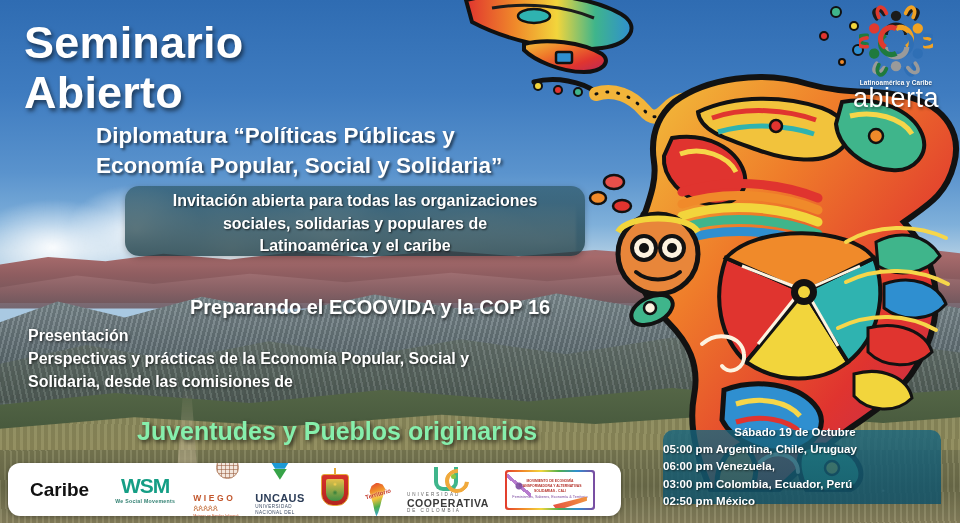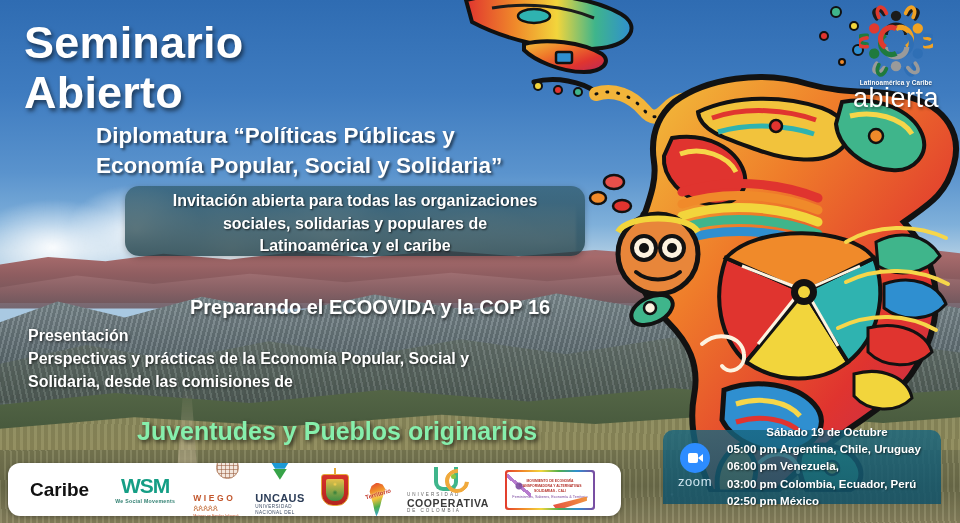--- a/index.html
+++ b/index.html
@@ -486,29 +486,20 @@
 Latinoamérica y el caribe</div>
 
   <div class="prep-text">Preparando el ECOOVIDA  y  la COP 16</div>
 
   <div class="pres-block">Presentación
 Perspectivas y prácticas de la Economía Popular, Social y
 Solidaria, desde las comisiones de</div>
   <div class="highlight-text">Juventudes y Pueblos originarios</div>
 
   <div class="sched-box">
-    <div class="zoom-logo">
-      <div class="zoom-circle">
-        <span class="zoom-cam">
-            <i></i>
-            <b></b>
-          </span>
-      </div>
-      <div class="zoom-word">zoom</div>
-    </div>
     <div class="sched-text">
       <span class="sched-date">Sábado 19 de Octubre</span>
       <span class="sched-line">05:00 pm Argentina, Chile, Uruguay</span>
       <span class="sched-line">06:00 pm Venezuela,</span>
       <span class="sched-line">03:00 pm Colombia, Ecuador, Perú</span>
       <span class="sched-line">02:50 pm México</span>
     </div>
   </div>
 
   <div class="sponsor-bar">

